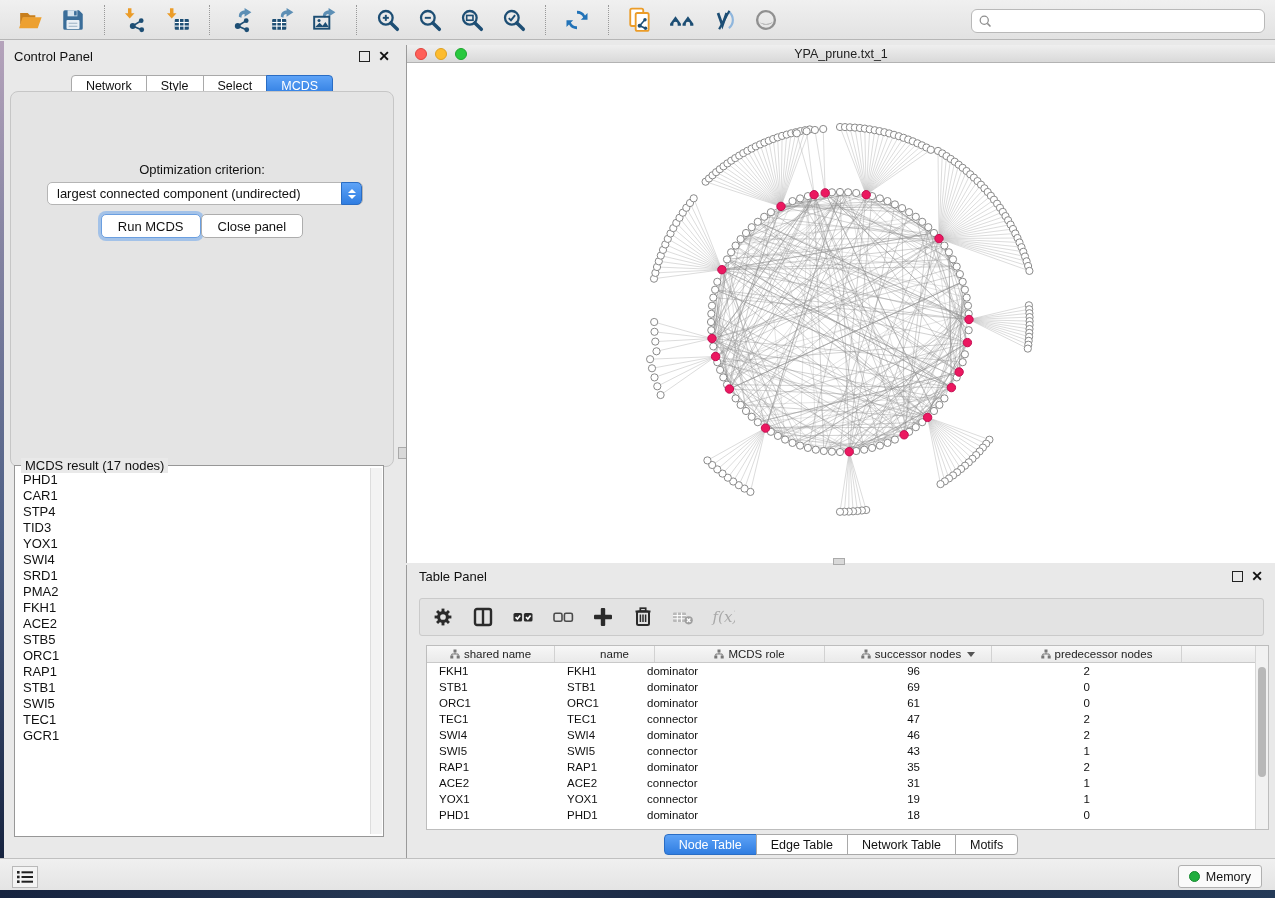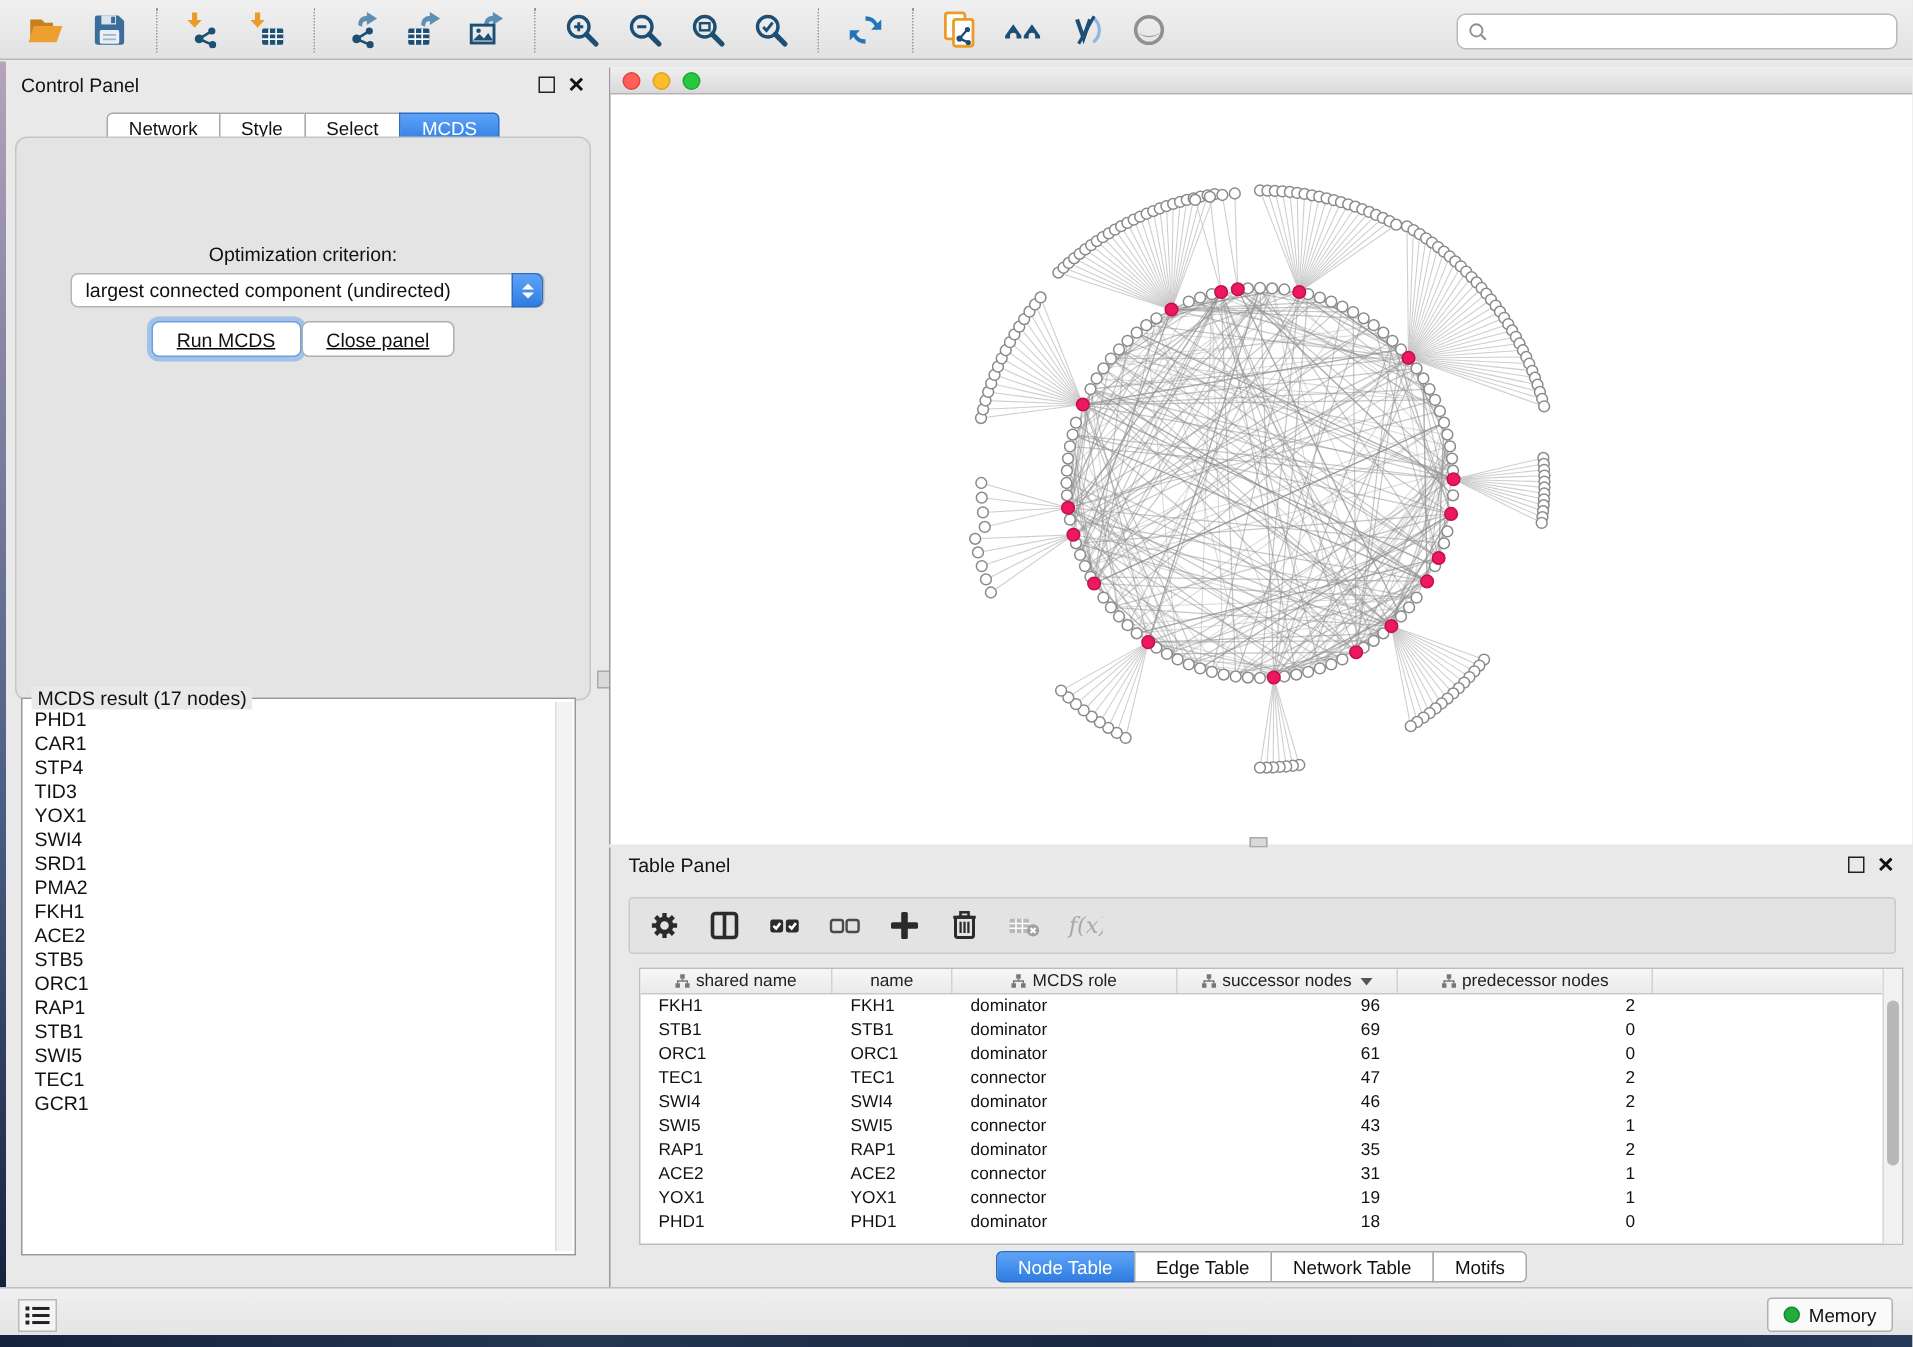--- a/index.html
+++ b/index.html
@@ -44,21 +44,21 @@
   .opt-label { position:absolute; left:0; top:70px; width:100%; text-align:center; font-size:13px; color:#111; }
   .criterion { position:absolute; left:36px; top:90px; width:316px; height:23px; background:#fff;
     border:1px solid #b5b5b5; border-radius:5px; font-size:13px; color:#111;
     display:flex; align-items:center; padding-left:9px; }
   .criterion .cap { position:absolute; right:0; top:-1px; width:21px; height:23px;
     background:linear-gradient(#5ea3f7,#2f7de1); border-radius:0 5px 5px 0; border:1px solid #2a6dc4;
     display:flex; flex-direction:column; align-items:center; justify-content:center; gap:2px; }
   .cap i { width:0; height:0; border-left:4px solid transparent; border-right:4px solid transparent; }
   .cap i.up { border-bottom:4.5px solid #fff; }
   .cap i.dn { border-top:4.5px solid #fff; }
-  .btn-row { position:absolute; left:0; top:122px; width:100%; display:flex; justify-content:center; gap:0;text-decoration:underline; }
+  .btn-row { position:absolute; left:0; top:122px; width:100%; display:flex; justify-content:center; gap:0; }
   .push-btn { height:24px; padding:0 16px; background:#fff; border:1px solid #adadad; border-radius:5px;
     font-size:13px; color:#111; display:flex; align-items:center; }
   .push-btn.focused { border-color:#6b9fe0; box-shadow:0 0 0 3px rgba(110,165,235,.55); }
   .mcds-fieldset { position:absolute; left:10px; top:420px; width:370px; height:372px;
     border:1px solid #979797; background:#fff; }
   .mcds-legend { position:absolute; left:6px; top:-8px; background:#e9e9e9; padding:0 4px; font-size:13px; color:#111; }
   .mcds-list { position:absolute; left:0; top:6px; bottom:2px; right:14px; overflow:hidden; padding-left:8px; }
   .mcds-item { font-size:13px; line-height:16px; color:#111; }
   .mcds-scroll { position:absolute; right:1px; top:2px; bottom:2px; width:12px; background:#f3f3f3; border-left:1px solid #ddd; }
 
@@ -87,21 +87,21 @@
     background:#e9e9e9; border-left:1px solid #9a9a9a; }
   .tp-header { height:22px; display:flex; align-items:center; padding:0 12px; }
   .tp-title { font-size:13px; color:#111; flex:1; }
   .tp-toolbar { position:absolute; left:12px; top:33px; width:845px; height:38px;
     background:#e3e3e3; border:1px solid #cacaca; border-radius:3px;
     display:flex; align-items:center; padding-left:10px; gap:14px; }
   .tp-btn { width:26px; height:26px; display:flex; align-items:center; justify-content:center; }
   .tp-btn svg { width:24px; height:24px; }
   .tbl-wrap { position:absolute; left:19px; top:80px; width:843px; height:185px;
     background:#fff; border:1px solid #bdbdbd; }
-  .tbl-head { display:flex; height:17px; background:linear-gradient(#f7f7f7,#eaeaea); border-bottom:1px solid #c9c9c9; }
+  .tbl-head { display:flex; height:17px; background:linear-gradient(#f7f7f7,#eaeaea); border-bottom:1px solid #c9c9c9;gap:20px; }
   .th { display:flex; align-items:center; justify-content:center; gap:4px; font-size:11.5px; color:#222;
     border-right:1px solid #d2d2d2; height:100%; }
   .th svg { flex:none; }
   .chev { width:0; height:0; border-left:4px solid transparent; border-right:4px solid transparent;
     border-top:5px solid #555; margin-left:2px; }
   .tr { display:flex; height:16px; }
   .td { font-size:11.5px; color:#111; line-height:16px; white-space:nowrap; overflow:hidden; }
   .td.num { text-align:right; padding-right:12px; }
   .td.txt { padding-left:12px; }
   .tbl-scroll { position:absolute; right:0; top:0; bottom:0; width:13px; background:#f1f1f1; border-left:1px solid #d7d7d7; }
@@ -331,20 +331,21 @@
 
   <div class="v-split-handle"></div>
 
   <div class="net-window">
     <div class="net-titlebar">
       <div class="lights">
         <span class="light red"></span>
         <span class="light yellow"></span>
         <span class="light green"></span>
       </div>
+      <div class="net-title">YPA_prune.txt_1</div>
     </div>
     <svg class="net-canvas" id="net-svg" viewBox="0 0 869 500">
         <line x1="308.1" y1="226.7" x2="310.3" y2="218.8" stroke="#9a9a9a" stroke-opacity="0.38" stroke-width="0.7"></line>
         <line x1="472.9" y1="382.6" x2="508.8" y2="364.2" stroke="#9a9a9a" stroke-opacity="0.38" stroke-width="0.7"></line>
         <line x1="400.9" y1="133.1" x2="537.4" y2="182.6" stroke="#9a9a9a" stroke-opacity="0.38" stroke-width="0.7"></line>
         <line x1="472.9" y1="382.6" x2="424.9" y2="388.7" stroke="#9a9a9a" stroke-opacity="0.38" stroke-width="0.7"></line>
         <line x1="521.3" y1="164.2" x2="557.9" y2="226.7" stroke="#9a9a9a" stroke-opacity="0.38" stroke-width="0.7"></line>
         <line x1="378.1" y1="376.6" x2="305.0" y2="242.7" stroke="#9a9a9a" stroke-opacity="0.38" stroke-width="0.7"></line>
         <line x1="557.9" y1="226.7" x2="324.1" y2="189.3" stroke="#9a9a9a" stroke-opacity="0.38" stroke-width="0.7"></line>
         <line x1="457.2" y1="386.7" x2="385.5" y2="379.9" stroke="#9a9a9a" stroke-opacity="0.38" stroke-width="0.7"></line>

